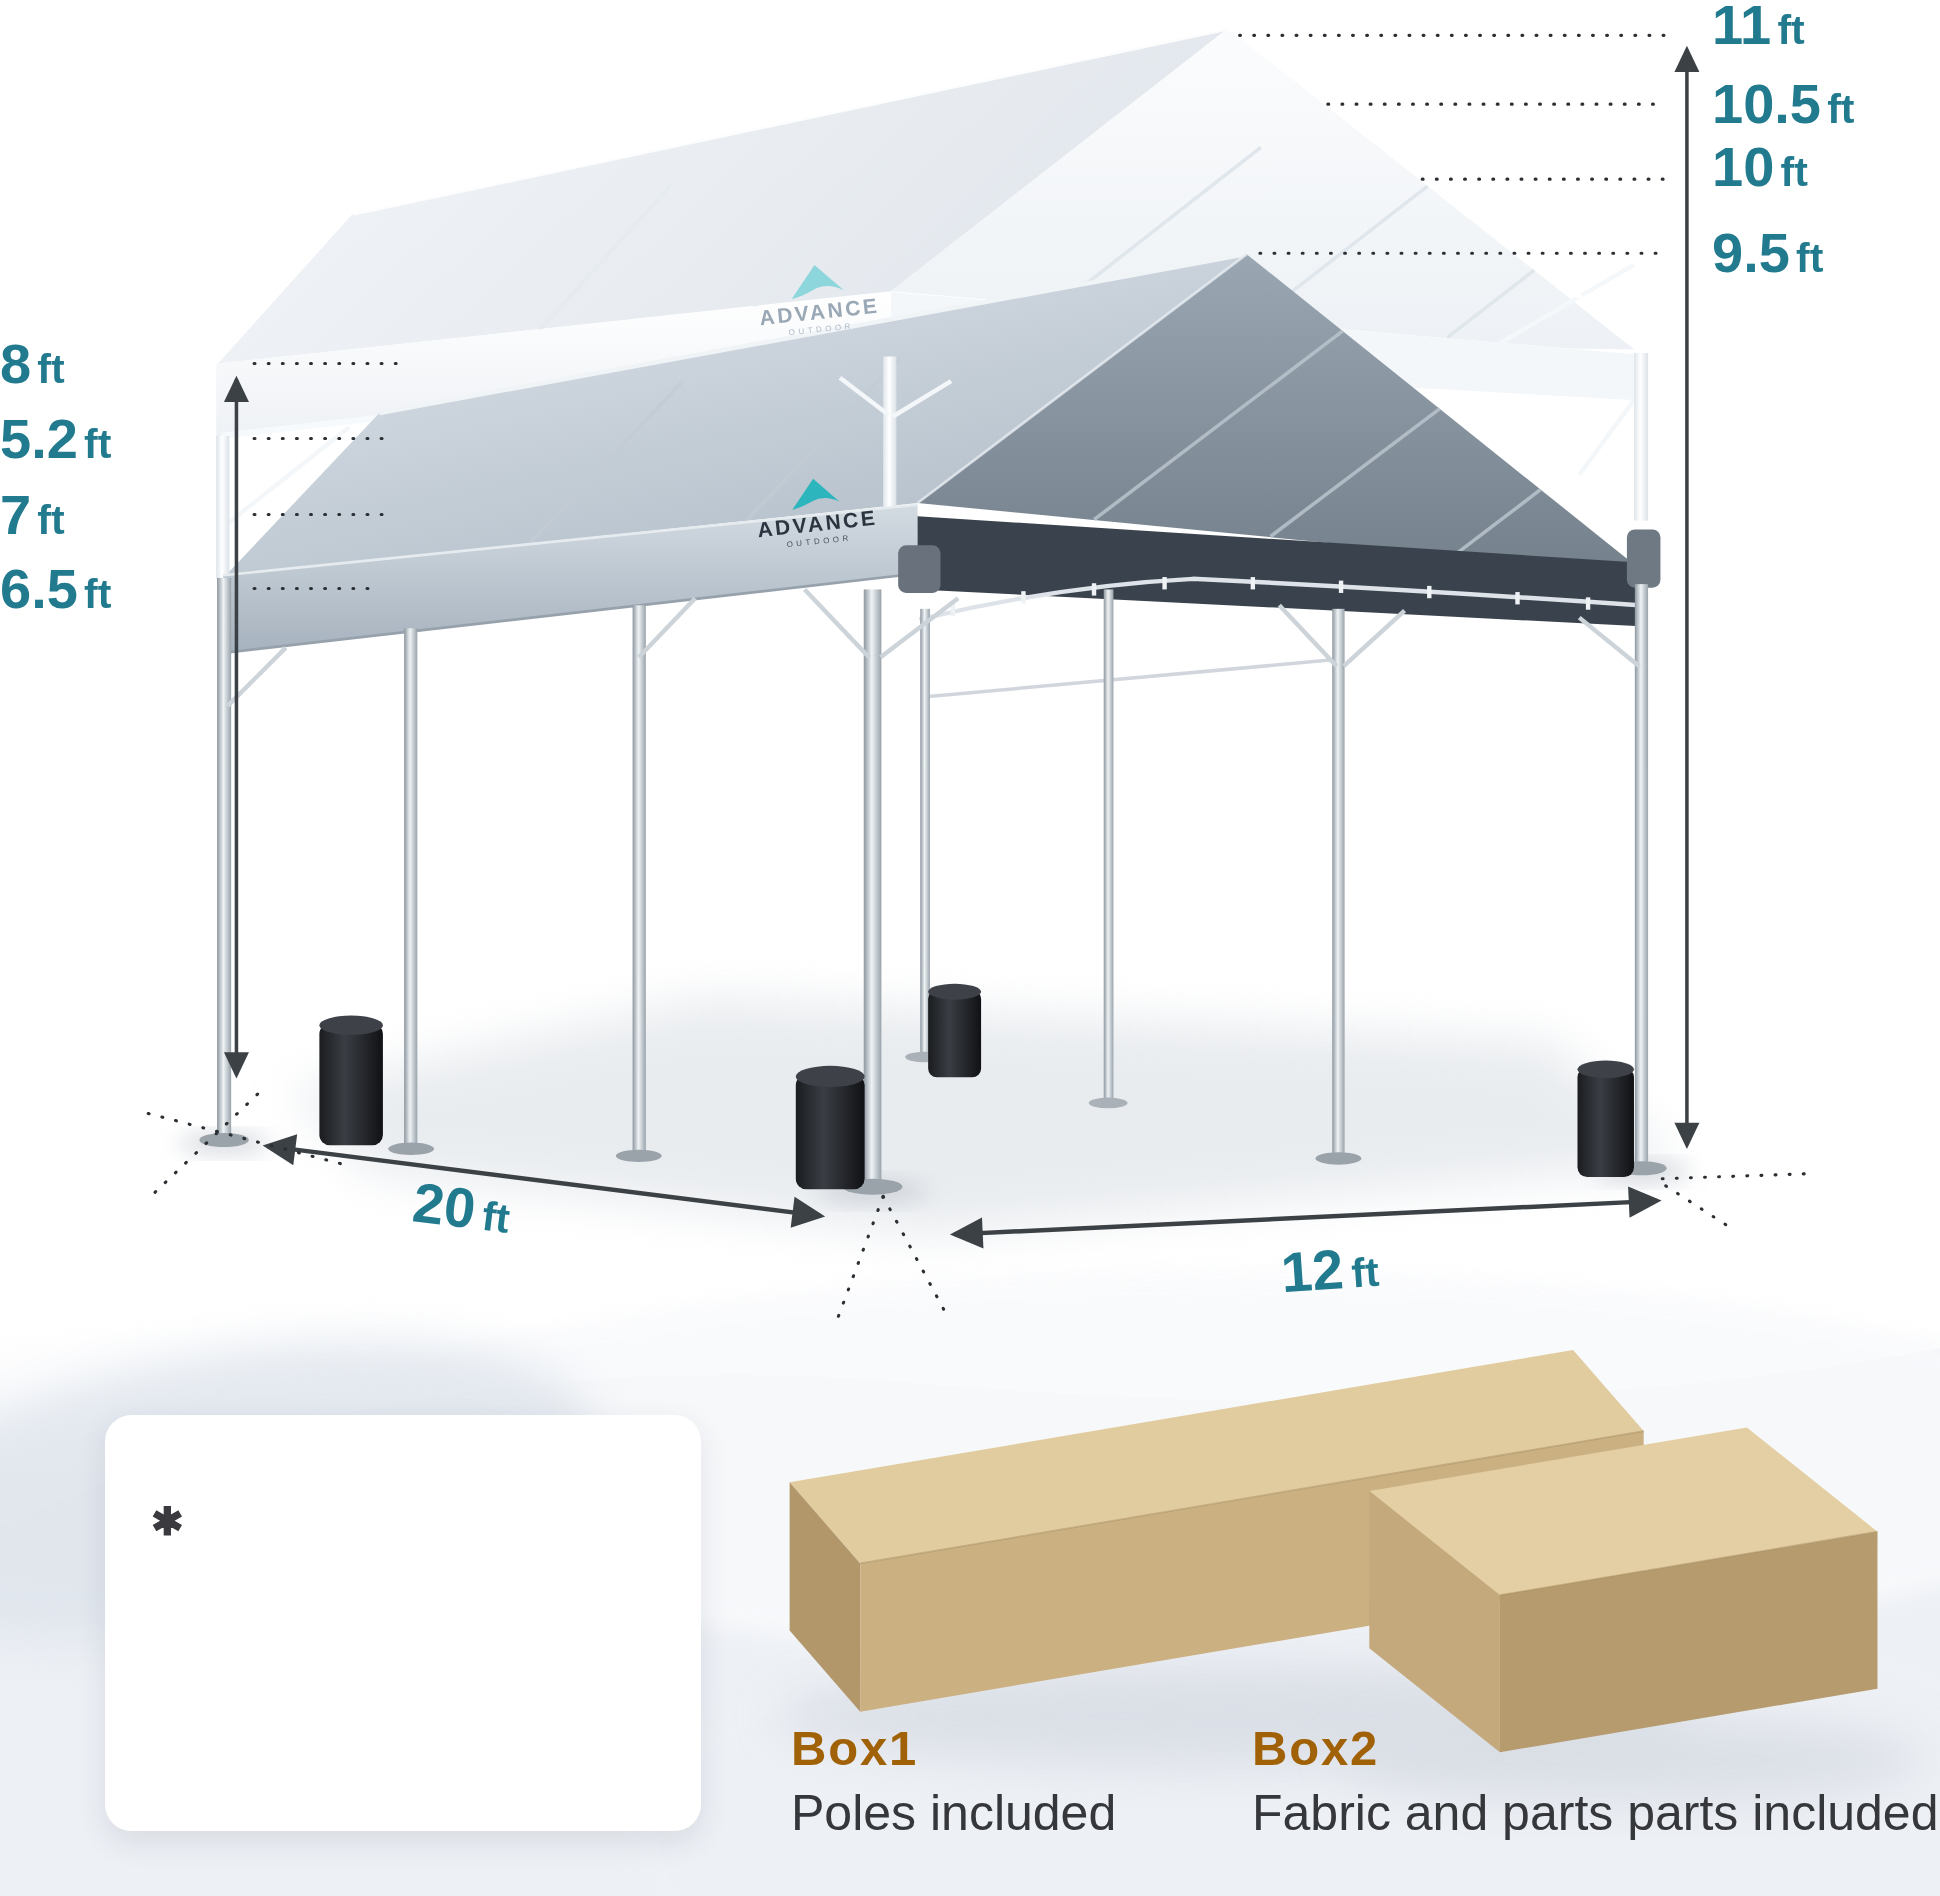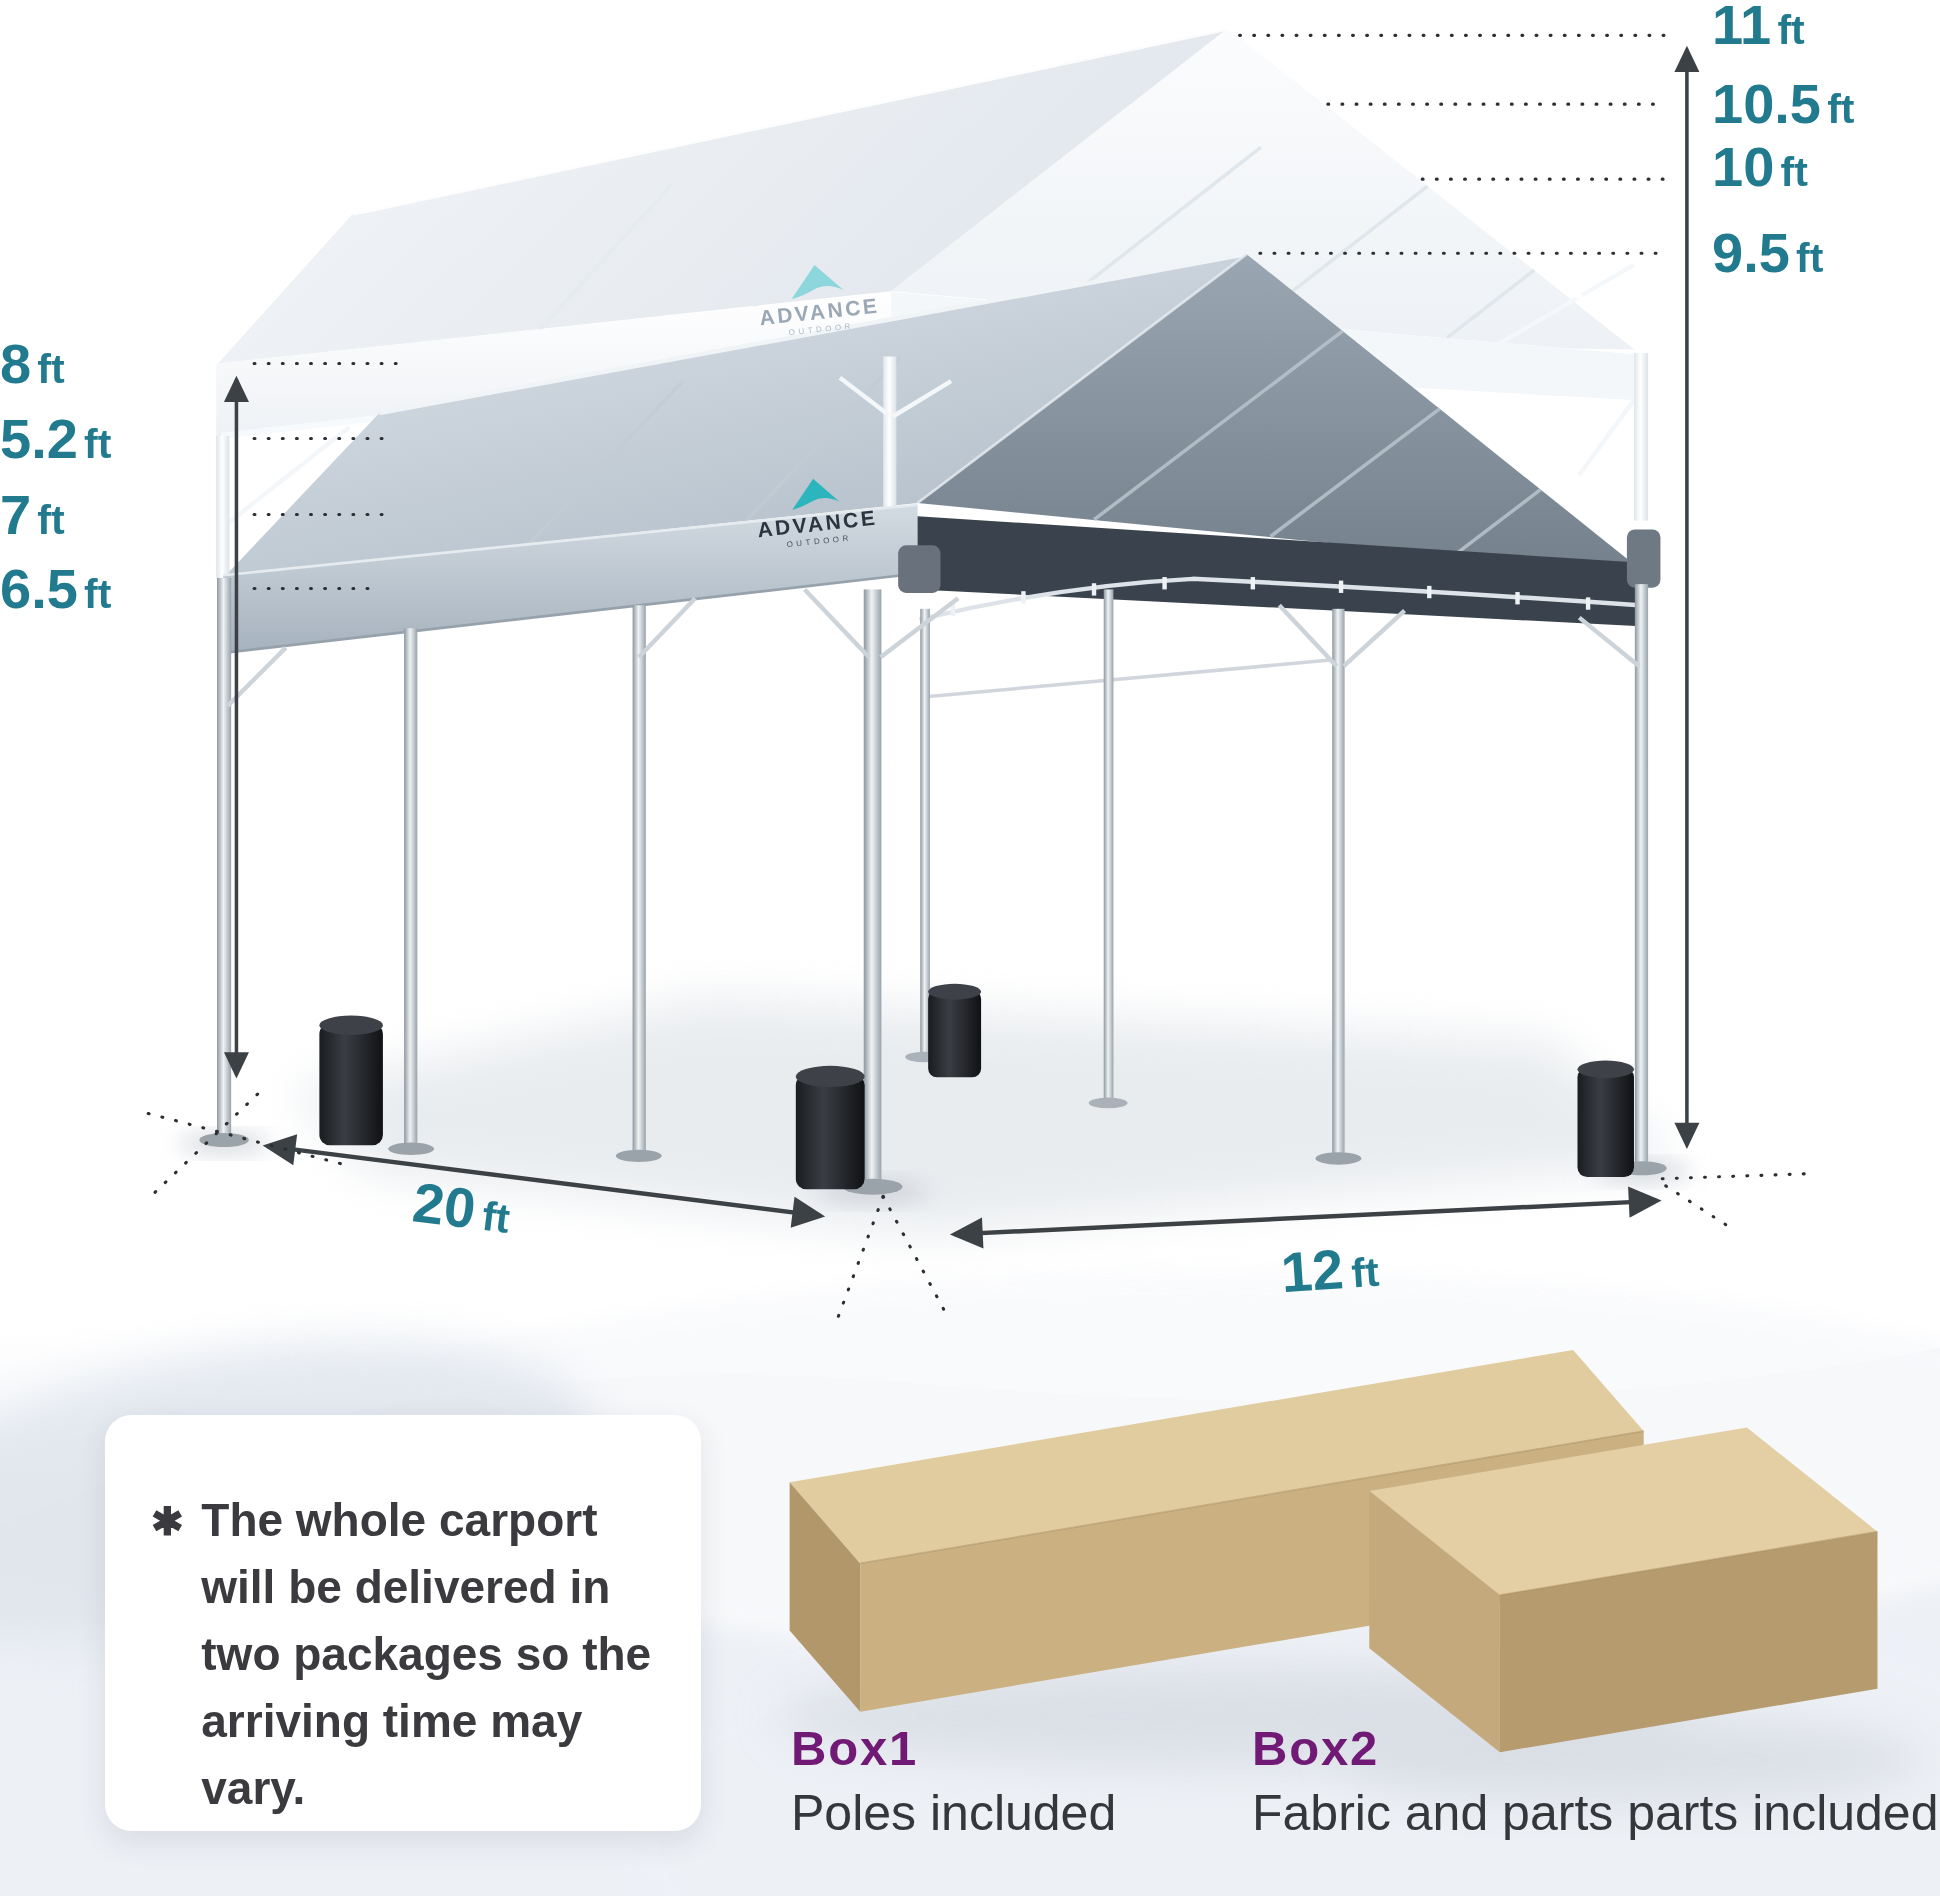--- a/index.html
+++ b/index.html
@@ -31,21 +31,21 @@
   .gray-logo svg path{fill:#2db5bd;}
 
   
   .note-card{position:absolute;left:105px;top:1415px;width:596px;height:416px;background:#ffffff;
              border-radius:26.5px;box-shadow:0 10.6px 30px rgba(40,50,70,.10);}
   .note-inner{display:flex;padding:72px 26.5px 0 46px;}
   .note-marker{font-size:39px;color:#3b3b3f;font-weight:bold;margin-right:17.6px;line-height:69px;}
   .note-lines{font-size:46px;line-height:67px;font-weight:bold;color:#3b3b3f;}
 
   
-  .pkg-name{position:absolute;font-size:49px;font-weight:bold;color:#701a75;letter-spacing:1.8px;}
+  .pkg-name{position:absolute;font-size:49px;font-weight:bold;color:#a16207;letter-spacing:1.8px;}
   .pkg-desc{position:absolute;font-size:50px;color:#35373b;}
 </style>
 </head>
 <body>
 
 <div class="stage">
 
 <svg class="scene" width="1941" height="1897" viewBox="0 0 2200 2150">
   <defs>
     <linearGradient id="gWSlope" x1="0" y1="0" x2="1" y2="0.35">
@@ -322,27 +322,20 @@
   <svg width="51" height="34" viewBox="0 0 64 40">
     <path d="M2,38 L32,2 L62,34 Q44,23 28,30 Q12,37 2,38 Z"></path>
   </svg>
   <span class="name">ADVANCE</span>
   <span class="sub">OUTDOOR</span>
 </div>
 
 <div class="note-card">
   <div class="note-inner">
     <span class="note-marker">✱</span>
-    <div class="note-lines">
-      <div>The whole carport</div>
-      <div>will be delivered in</div>
-      <div>two packages so the</div>
-      <div>arriving time may</div>
-      <div>vary.</div>
-    </div>
   </div>
 </div>
 
 <div class="pkg-name" style="left:791px;top:1720px">Box1</div>
 <div class="pkg-desc" style="left:791px;top:1784px">Poles included</div>
 <div class="pkg-name" style="left:1252px;top:1720px">Box2</div>
 <div class="pkg-desc" style="left:1252px;top:1784px">Fabric and parts parts included</div>
 
 </div>
 

